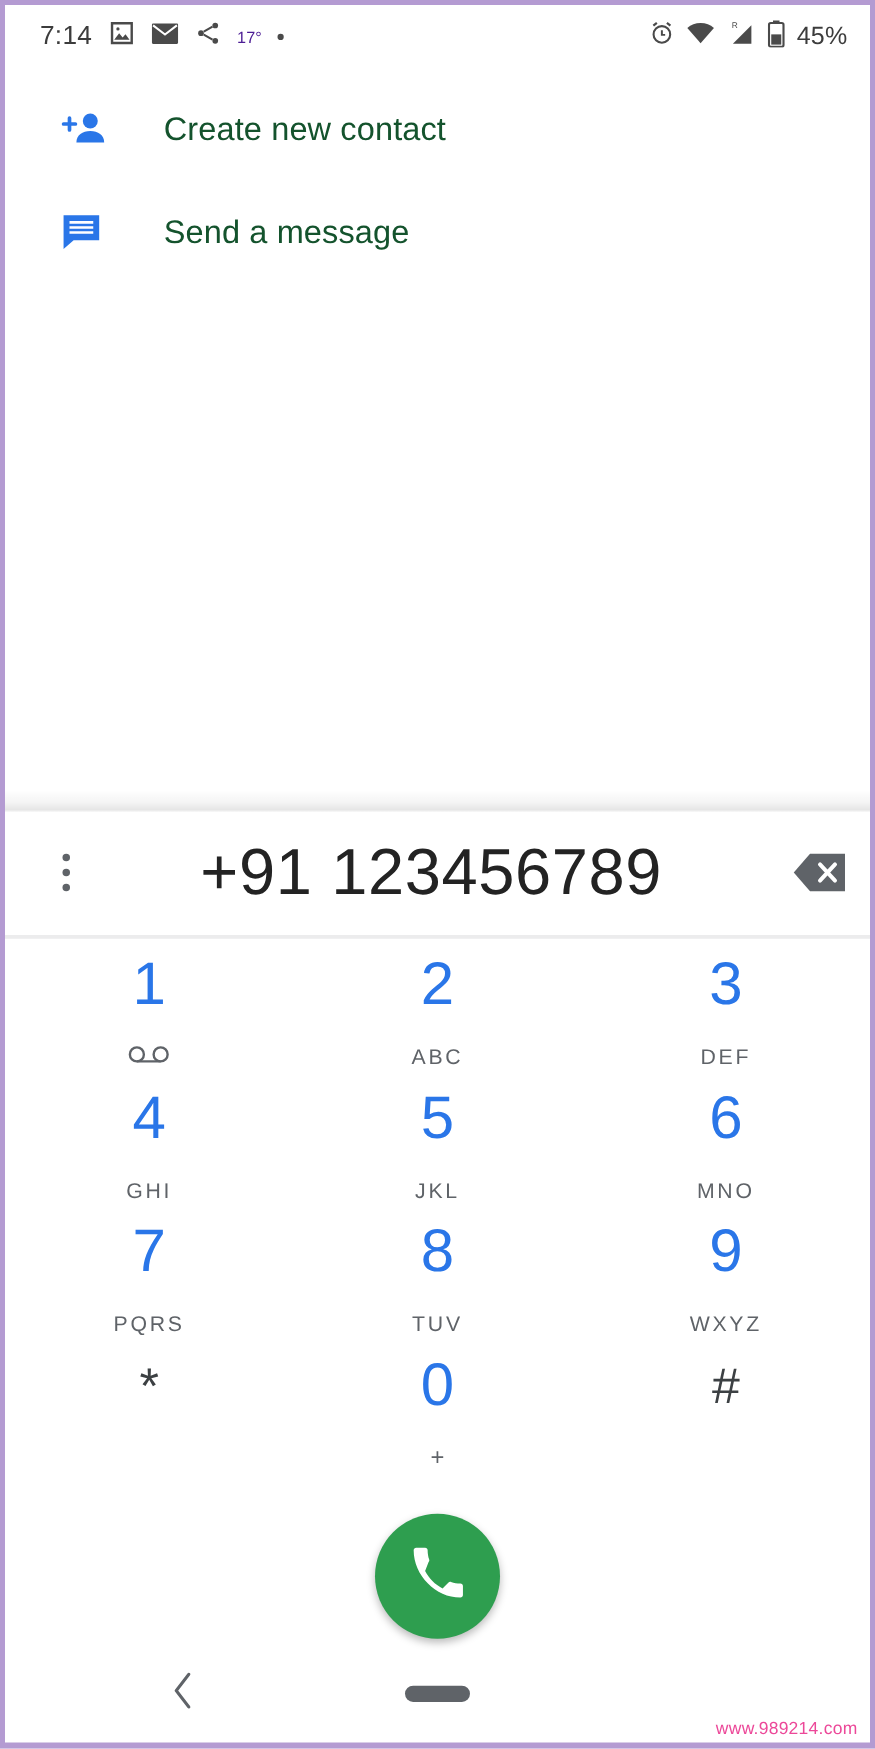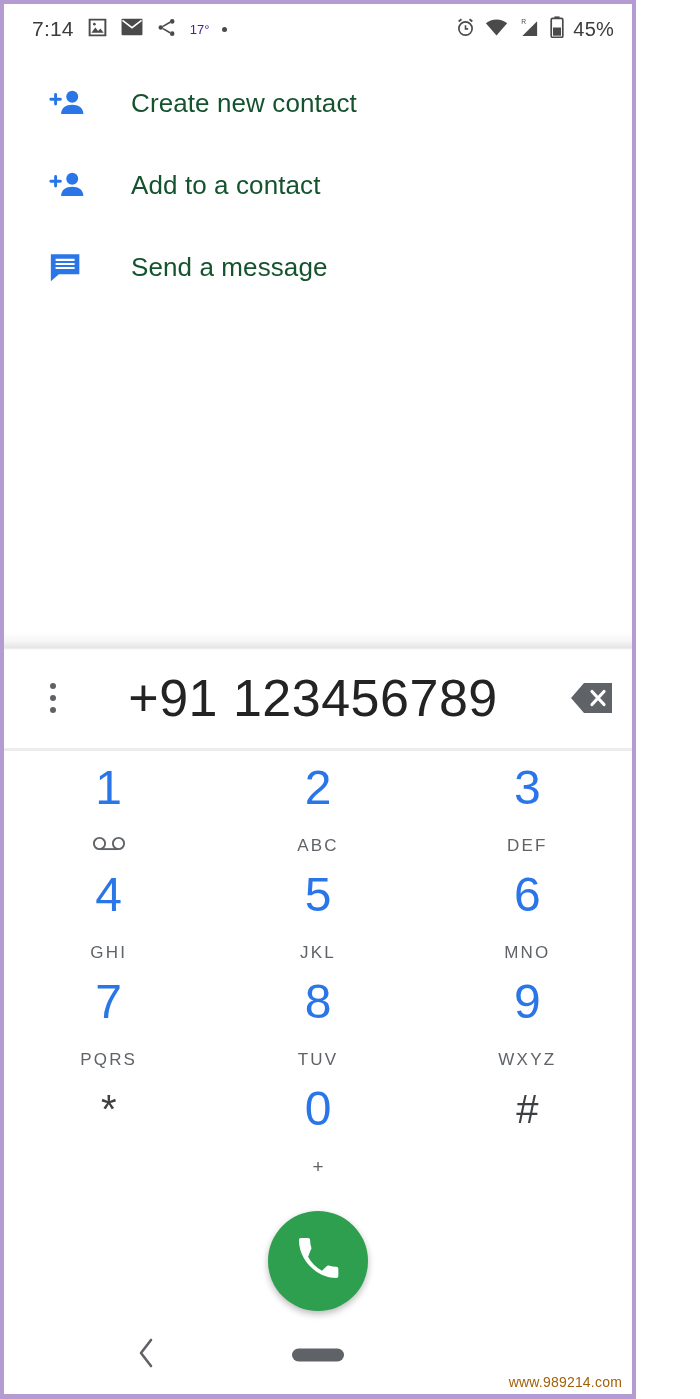--- a/index.html
+++ b/index.html
@@ -4,21 +4,21 @@
 <style>
   * { margin:0; padding:0; box-sizing:border-box; }
   html, body {
     width:700px; height:1399px;
     background:#ffffff;
     font-family:"Liberation Sans", sans-serif;
     overflow:hidden;
   }
   #phone {
     position:relative;
-    width:636px; height:1399px;
+    width:700px; height:1399px;
     background:#ffffff;
     border-left:4px solid #b49bd2;
     border-right:4px solid #b49bd2;
     border-top:4px solid #b49bd2;
     border-bottom:5px solid #b49bd2;
   }
 
   
   .statusbar {
     position:absolute; top:0; left:0; right:0;
@@ -121,21 +121,21 @@
     display:flex; align-items:center;
   }
   .nav-back { position:absolute; left:132px; top:50%; transform:translateY(-50%); }
   .nav-home {
     position:absolute; left:50%; top:50%; transform:translate(-50%,-50%);
     width:52px; height:13px; border-radius:7px; background:#5f6368;
   }
 
   .watermark {
     position:absolute; right:10px; bottom:4px;
-    font-size:14px; color:#a16207;
+    font-size:14px; color:#ec4899;
     font-family:"Liberation Sans", sans-serif;
     letter-spacing:.2px;
   }
 </style>
 </head>
 <body>
 
 <div id="phone">
 
   <div class="statusbar">
@@ -211,30 +211,20 @@
       <span class="action-ico">
         <svg width="40" height="32" viewBox="0 0 40 32">
           <path d="M3 12h10M8 7v10" stroke="#2a76e8" stroke-width="3.1" stroke-linecap="round" fill="none"></path>
           <circle cx="25.5" cy="9.5" r="6.3" fill="#2a76e8"></circle>
           <path d="M13.8 27.5c0-6.3 5.2-9.6 11.7-9.6s11.7 3.3 11.7 9.6z" fill="#2a76e8"></path>
         </svg>
       </span>
       <span class="action-label">Create new contact</span>
     </div>
 
-    <div class="action-row">
-      <span class="action-ico">
-        <svg width="40" height="32" viewBox="0 0 40 32">
-          <path d="M3 12h10M8 7v10" stroke="#2a76e8" stroke-width="3.1" stroke-linecap="round" fill="none"></path>
-          <circle cx="25.5" cy="9.5" r="6.3" fill="#2a76e8"></circle>
-          <path d="M13.8 27.5c0-6.3 5.2-9.6 11.7-9.6s11.7 3.3 11.7 9.6z" fill="#2a76e8"></path>
-        </svg>
-      </span>
-      <span class="action-label">Add to a contact</span>
-    </div>
 
     <div class="action-row">
       <span class="action-ico">
         <svg width="40" height="34" viewBox="0 0 40 34">
           <path d="M3 3.5h30v21H11.5L3 32z" fill="#2a76e8"></path>
           <path d="M8 9.5h20M8 13.8h20M8 18.1h20" stroke="#ffffff" stroke-width="2.2" fill="none"></path>
         </svg>
       </span>
       <span class="action-label">Send a message</span>
     </div>

